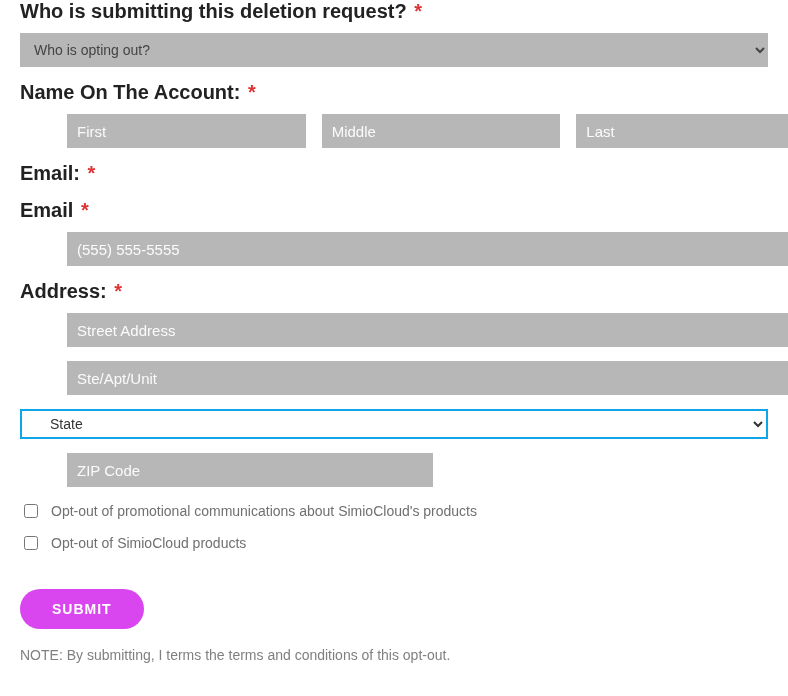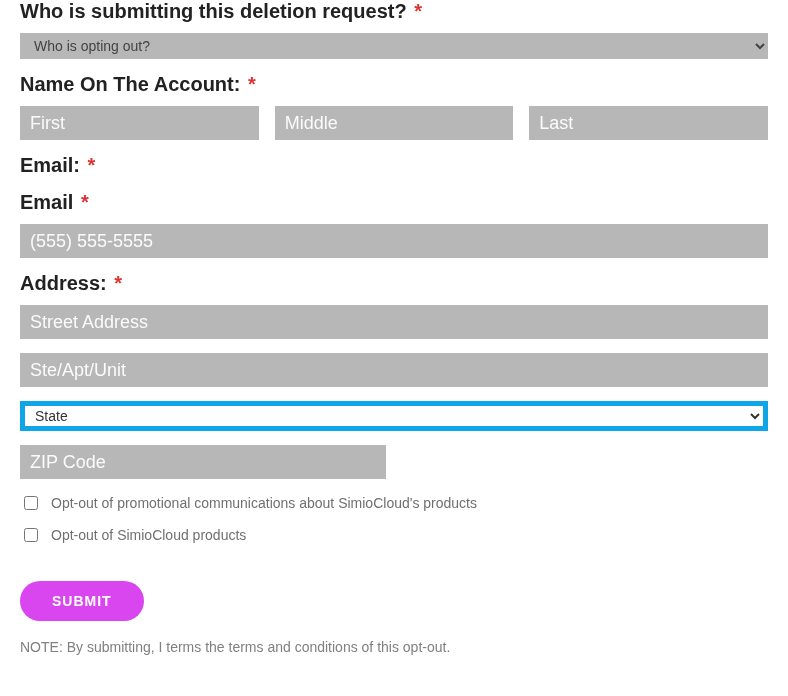--- a/index.html
+++ b/index.html
@@ -14,44 +14,45 @@
   .label {
     font-weight: 700;
     font-size: 20px;
     color: #222;
     display: block;
     margin-bottom: 10px;
   }
   .req { color: #d33; margin-left: 2px; }
   select.full-select {
     width: 100%;
-    height: 26px;
+    height: 34px;
     background: #b7b7b7;
     border: none;
     color: #444;
     font-size: 14px;
     padding: 0 10px;
   }
   select.state-select {
     width: 100%;
     height: 30px;
     background: #fff;
-    border: 5px solid #0ea5e9;
+    border: 2px solid #0ea5e9;
     font-size: 14px;
-    padding: 0 6px;
+    padding: 0 24px;
     color: #333;
   }
   input.txt {
     width: 100%;
     height: 34px;
     background: #b7b7b7;
     border: none;
     color: #fff;
-    font-size: 18px;
+    font-size: 15px;
     padding: 0 10px;
+    margin-left: 47px;
   }
   input.txt::placeholder { color: #fff; opacity: 0.95; }
   .row { display: flex; gap: 16px; }
   .col { flex: 1; }
   .row-name .col { flex: 1; }
   .row-email .col { flex: 1; }
   .chk-row {
     display: flex;
     align-items: center;
     gap: 10px;

